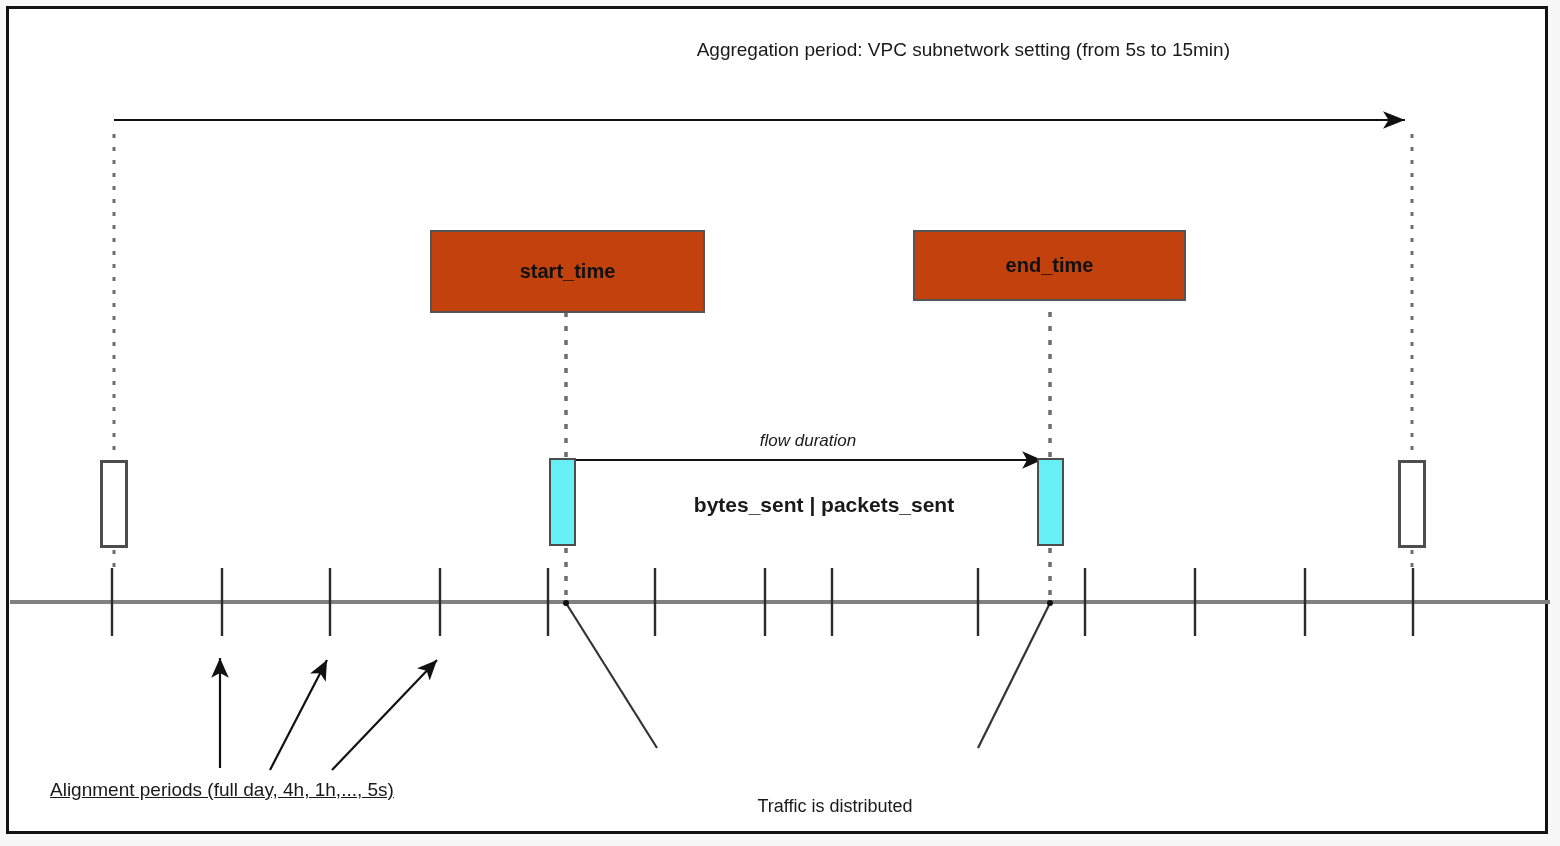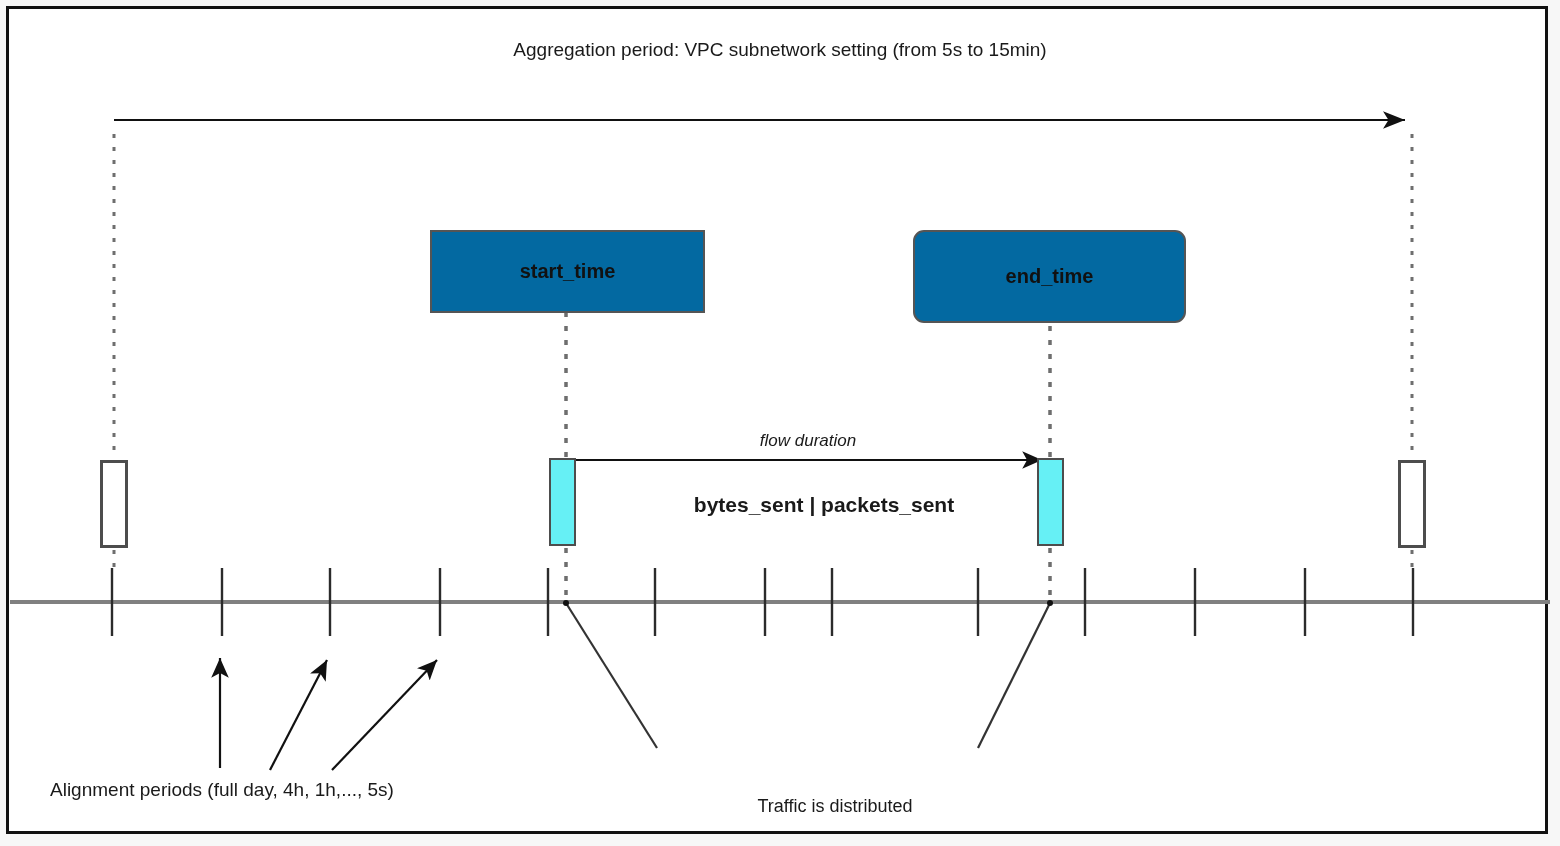--- a/index.html
+++ b/index.html
@@ -34,25 +34,25 @@
     pointer-events: none;
   }
   .lbl {
     position: absolute;
     color: #1a1a1a;
     white-space: pre;
     line-height: 1.25;
   }
   .title-lbl {
     font-size: 19px;
-    text-align: center;
+    text-align: right;
   }
   .box {
     position: absolute;
-    background: #0369a1;
+    background: #c2410c;
     border: 2px solid #555555;
     box-sizing: border-box;
     display: flex;
     align-items: center;
     justify-content: center;
   }
   .box-text {
     font-size: 20px;
     font-weight: bold;
     color: #111111;
@@ -146,34 +146,34 @@
       <circle cx="1050" cy="603" r="3" fill="#111111"></circle>
     </g>
   </svg>
 
   <div class="lbl title-lbl" style="left:330px; top:38px; width:900px;">Aggregation period: VPC subnetwork setting (from 5s to 15min)</div>
 
   <div class="box" style="left:430px; top:230px; width:275px; height:83px;">
     <span class="box-text">start_time</span>
   </div>
 
-  <div class="box" style="left:913px; top:230px; width:273px; height:93px;border-radius:11px;">
+  <div class="box" style="left:913px; top:230px; width:273px; height:71px;">
     <span class="box-text">end_time</span>
   </div>
 
   <div class="tickbox" style="left:100px; top:460px; width:28px; height:88px;"></div>
   <div class="tickbox" style="left:1398px; top:460px; width:28px; height:88px;"></div>
 
   <div class="cyanbar" style="left:549px; top:458px; width:27px; height:88px; background:#66f0f5;"></div>
   <div class="cyanbar" style="left:1037px; top:458px; width:27px; height:88px; background:#66f0f5;"></div>
 
   <div class="lbl flow-lbl" style="left:708px; top:430px; width:200px;">flow duration</div>
 
   <div class="lbl bytes-lbl" style="left:659px; top:492px; width:330px;">bytes_sent | packets_sent</div>
 
-  <div class="lbl align-lbl" style="left:50px; top:778px; width:470px;">Alignment periods (full day, 4h, 1h,..., 5s)</div>
+  <div class="lbl align-lbl" style="left:50px; top:778px; width:470px;text-decoration:underline;">Alignment periods (full day, 4h, 1h,..., 5s)</div>
 
   <div class="lbl note-lbl" style="left:690px; top:750px; width:290px;">
     <div>Traffic is distributed</div>
     
     
   </div>
 </div>
 
 </body></html>

